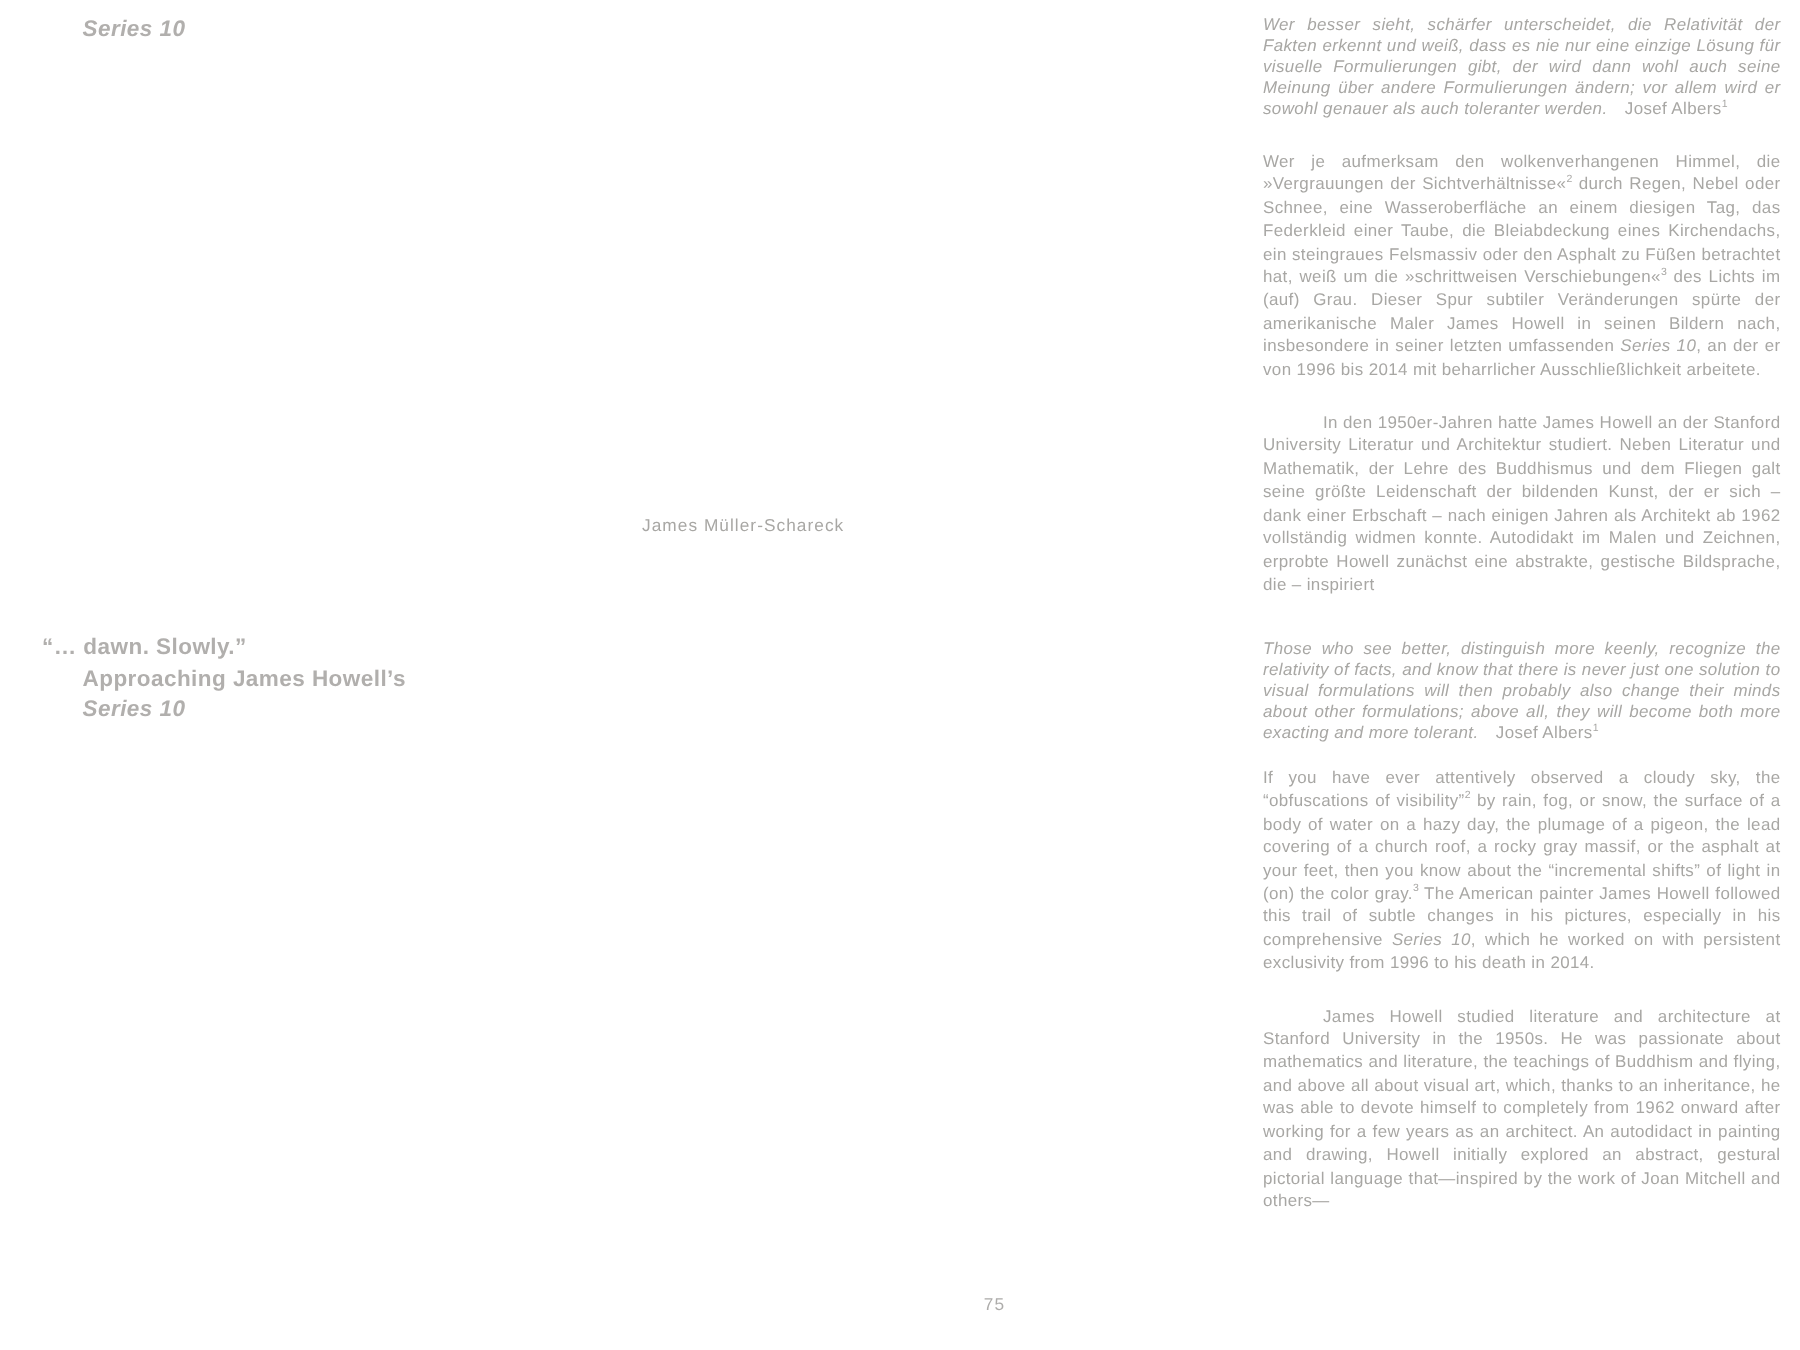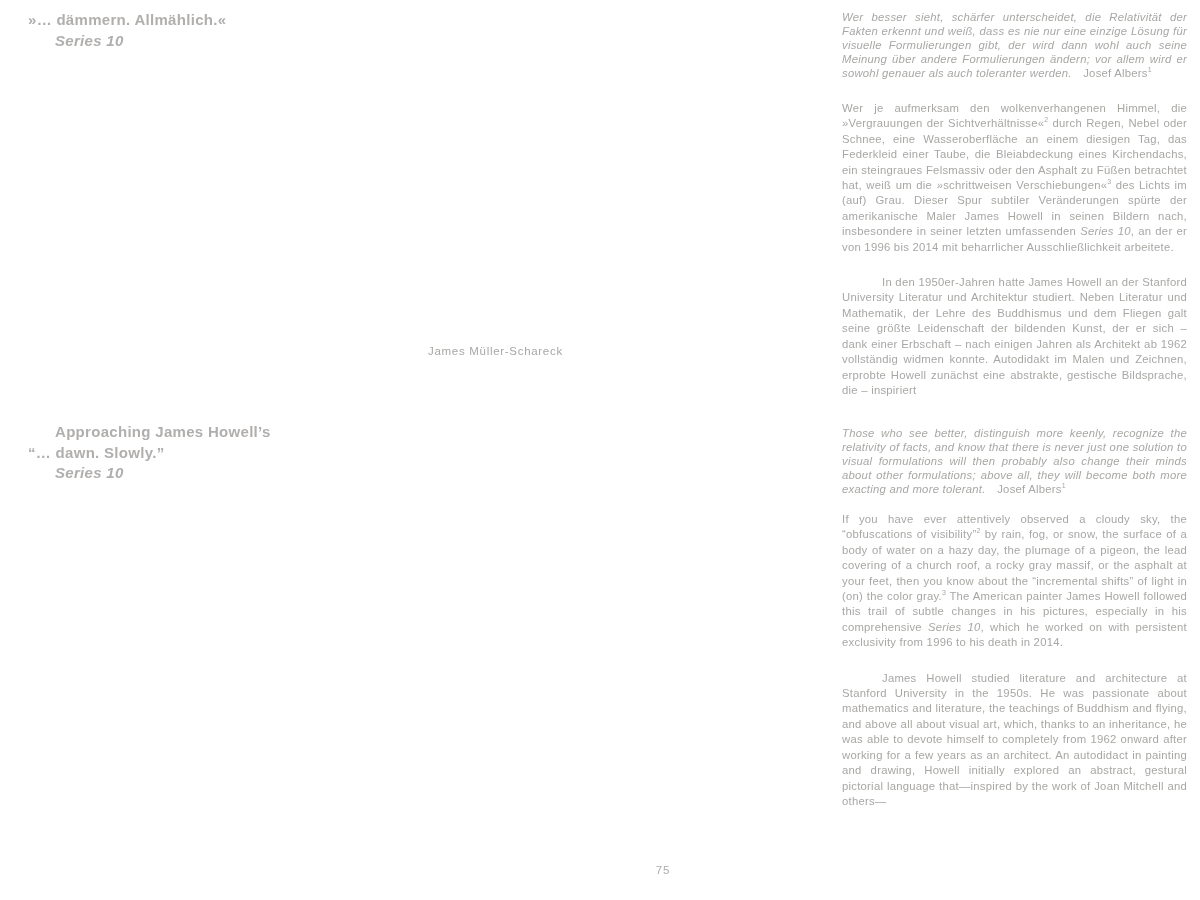--- a/index.html
+++ b/index.html
@@ -79,29 +79,28 @@
     font-size: 11.5px;
     letter-spacing: 0.8px;
   }
 </style>
 </head>
 <body>
 
 <div id="page" style="background: rgb(255, 255, 255);">
 
   <div id="title-de" class="title-block" style="color: rgb(177, 175, 173);">
-    <div class="t-line hang">»… dämmern. Allmählich.«</div>
     <div class="t-line italic">Series 10</div>
   </div>
 
   <div class="author" style="color: rgb(168, 167, 164);">James Müller-Schareck</div>
 
   <div id="title-en" class="title-block" lang="en" style="color: rgb(177, 175, 173);">
+    <div class="t-line hang">“… dawn. Slowly.”</div>
     <div class="t-line">Approaching James Howell’s</div>
-    <div class="t-line hang">“… dawn. Slowly.”</div>
     <div class="t-line italic">Series 10</div>
   </div>
 
   <div id="quote-de" class="col quote" lang="de" style="color: rgb(168, 167, 164);"><i>Wer besser sieht, schärfer unterscheidet, die Relativität der Fakten erkennt und weiß, dass es nie nur eine einzige Lösung für visuelle Formulierungen gibt, der wird dann wohl auch seine Meinung über andere Formulierungen ändern; vor allem wird er sowohl genauer als auch toleranter werden.</i> Josef Albers<sup>1</sup></div>
 
   <div id="body-de" class="col bodytext" lang="de" style="color: rgb(168, 167, 164);">
     <p>Wer je aufmerksam den wolkenverhangenen Himmel, die »Vergrauungen der Sichtverhältnisse«<sup>2</sup> durch Regen, Nebel oder Schnee, eine Wasseroberfläche an einem diesigen Tag, das Federkleid einer Taube, die Bleiabdeckung eines Kirchendachs, ein steingraues Felsmassiv oder den Asphalt zu Füßen betrachtet hat, weiß um die »schrittweisen Verschiebungen«<sup>3</sup> des Lichts im (auf) Grau. Dieser Spur subtiler Veränderungen spürte der amerikanische Maler James Howell in seinen Bildern nach, insbesondere in seiner letzten umfassenden <i>Series 10</i>, an der er von 1996 bis 2014 mit beharrlicher Ausschließlichkeit arbeitete.</p>
     <p>In den 1950er-Jahren hatte James Howell an der Stanford University Literatur und Architektur studiert. Neben Literatur und Mathematik, der Lehre des Buddhismus und dem Fliegen galt seine größte Leidenschaft der bildenden Kunst, der er sich – dank einer Erbschaft – nach einigen Jahren als Architekt ab 1962 vollständig widmen konnte. Autodidakt im Malen und Zeichnen, erprobte Howell zunächst eine abstrakte, gestische Bildsprache, die – inspiriert</p>
   </div>
 

